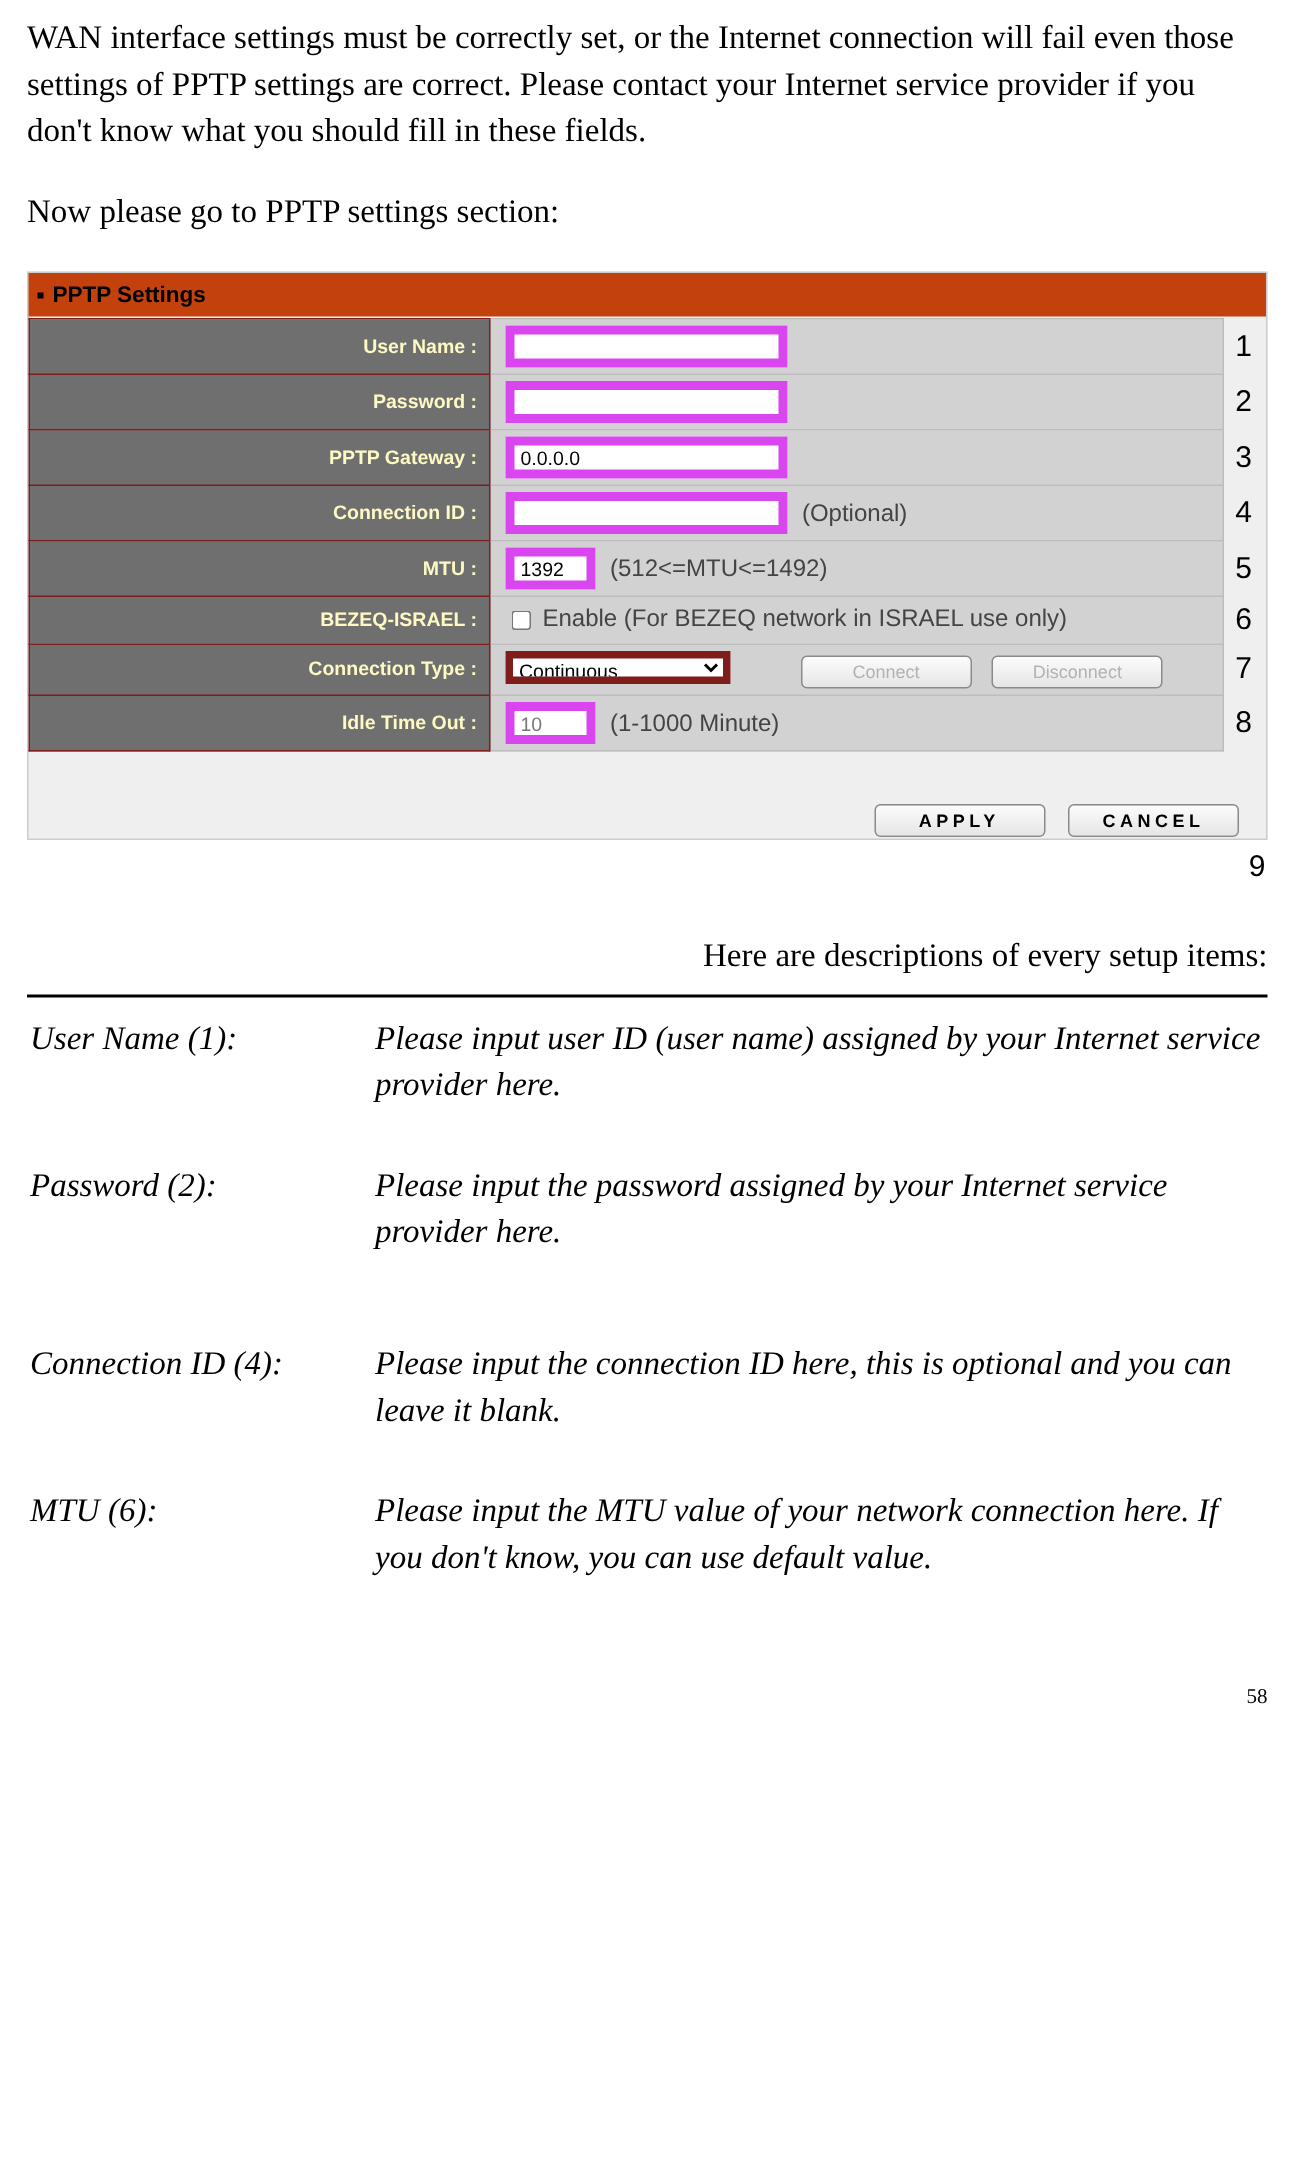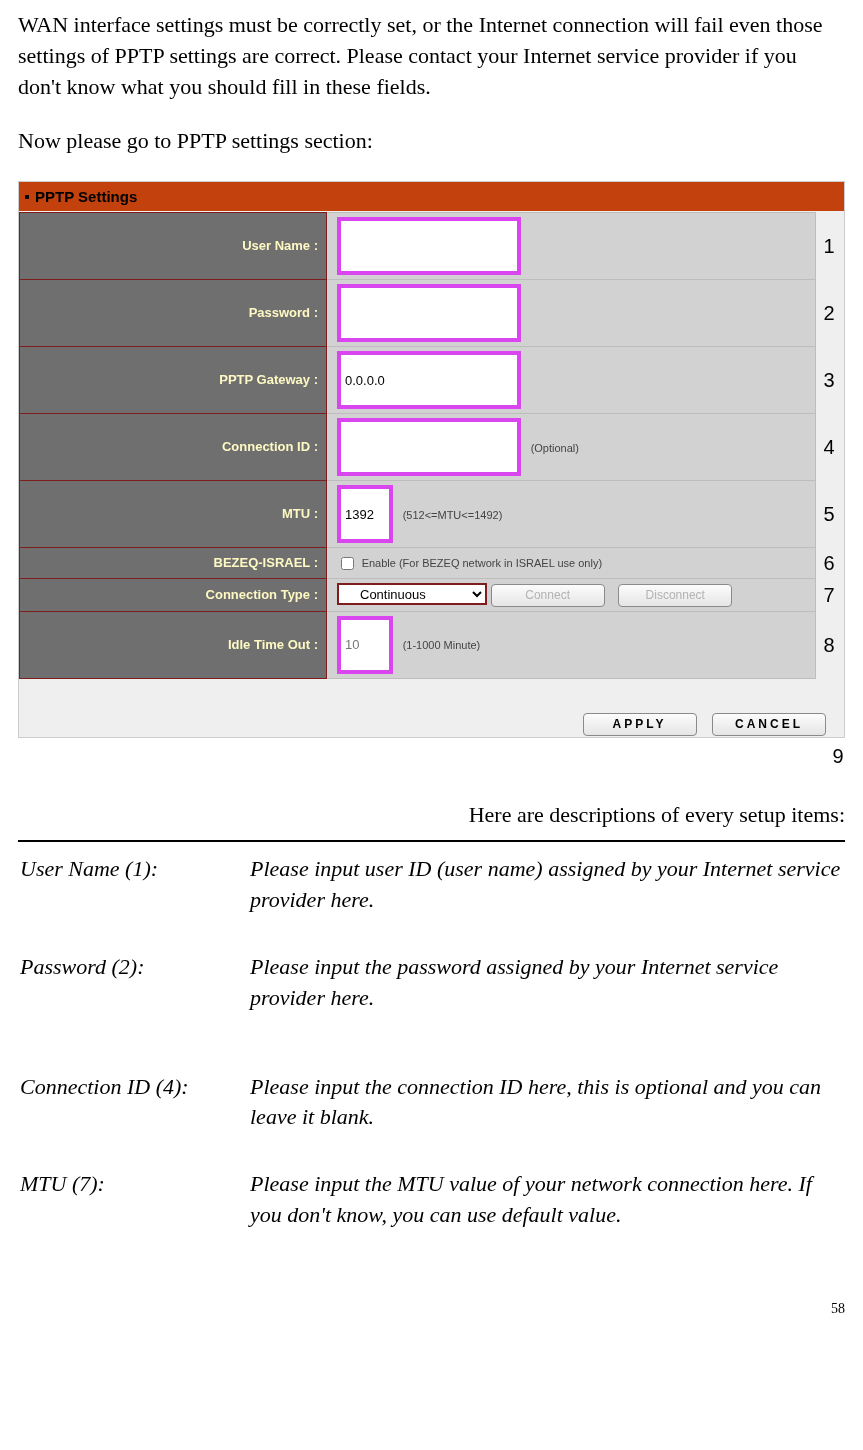--- a/index.html
+++ b/index.html
@@ -63,49 +63,49 @@
     background: #efefef;
     width: 18px;
     text-align: center;
     font-family: Arial, sans-serif;
     font-size: 20px;
     padding: 0 6px 0 4px;
   }
   input[type=text], input[type=password] {
     font-family: Arial, sans-serif;
     font-size: 13px;
-    border: 4px solid #d946ef;
-    padding: 17px 4px;
+    border: 6px solid #d946ef;
+    padding: 0 4px;
     height: 16px;
     background: #fff;
   }
   .w168 { width: 168px; }
   .w40 { width: 40px; }
   select {
     font-family: Arial, sans-serif;
     font-size: 13px;
-    border: 2px solid #7f1d1d;
+    border: 5px solid #7f1d1d;
     background: #fff;
     height: 22px;
     width: 150px;
-    padding-left: 17px;
-  }
-  .hint { color: #444; margin-left: 6px; font-size: 11px; }
+  }
+  .hint { color: #444; margin-left: 6px; font-size: 16px; }
   .cb { vertical-align: middle; margin-right: 4px; }
   .btn {
     display: inline-block;
     min-width: 100px;
     text-align: center;
     font-family: Arial, sans-serif;
     font-size: 12px;
     border: 1px solid #8a8a8a;
     border-radius: 4px;
     padding: 2px 6px;
     background: linear-gradient(#fcfcfc, #e5e5e5);
     color: #b2b2b2;
+    margin-left: 43px;
   }
   .btn.enabled { color: #000; font-weight: bold; letter-spacing: 3px; }
   .btn + .btn { margin-left: 10px; }
   .btn-row {
     position: absolute;
     right: 18px;
     bottom: 0;
   }
   .num9 {
     font-family: Arial, sans-serif;
@@ -233,19 +233,19 @@
       </tr>
   <tr>
     <td class="term">Connection ID (4):</td>
     <td class="def">Please input the connection ID here, this is optional and you can leave it blank.</td>
   </tr>
   <tr class="spacer-row">
         <td></td>
         <td></td>
       </tr>
   <tr>
-    <td class="term">MTU (7):</td>
+    <td class="term">MTU (6):</td>
     <td class="def">Please input the MTU value of your network connection here. If you don't know, you can use default value.</td>
   </tr>
 </tbody>
   </table>
 
 <div class="pageno">58</div>
 
 </body></html>

